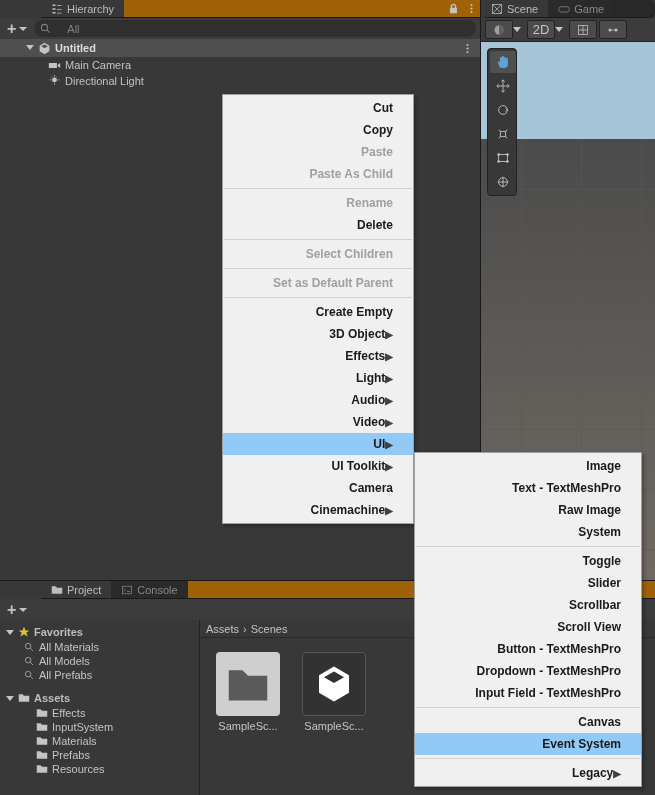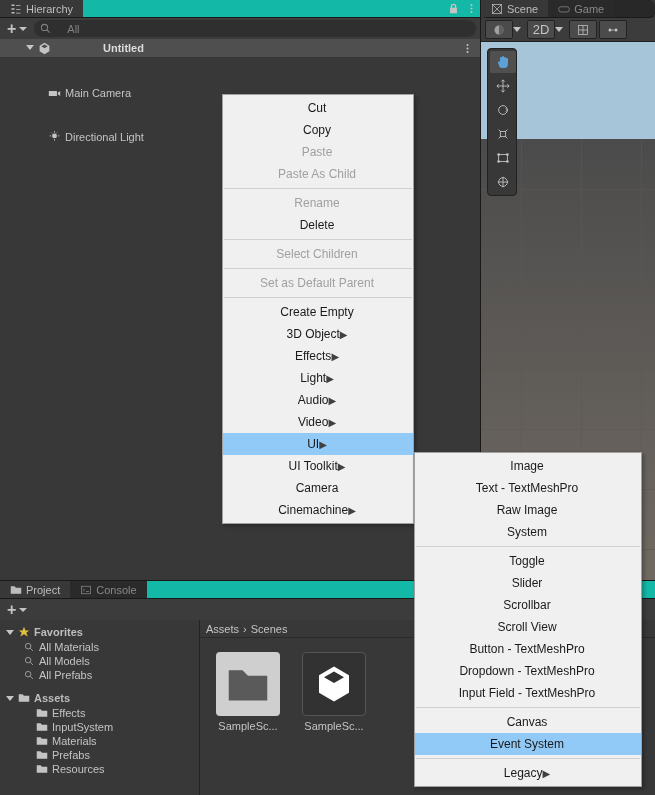--- a/index.html
+++ b/index.html
@@ -1,32 +1,32 @@
 <!DOCTYPE html>
 <html><head>
 <meta charset="utf-8">
 <style>
   * { box-sizing: border-box; margin: 0; padding: 0; font-family: "Segoe UI", Arial, sans-serif; }
   body { width: 655px; height: 795px; background: #3c3c3c; color: #c4c4c4; font-size: 12px; overflow: hidden; position: relative; }
   
-  .tab-row { display: flex; align-items: center; height: 18px; background: #14b8a6; border-bottom: 1px solid #191919; }
+  .tab-row { display: flex; align-items: center; height: 18px; background: #a16207; border-bottom: 1px solid #191919; margin-left: 41px; }
   .tab { display: flex; align-items: center; gap: 4px; padding: 0 10px; height: 100%; background: #383838; color: #bdbdbd; font-size: 11px; }
   .tab.inactive { background: #2a2a2a; color: #888; }
   .tab svg { width: 12px; height: 12px; }
   .spacer { flex: 1; }
   .icon-btn { width: 18px; height: 18px; display: flex; align-items: center; justify-content: center; color: #c4c4c4; }
   
   .hierarchy { position: absolute; top: 0; left: 0; width: 480px; height: 580px; background: #383838; display: flex; flex-direction: column; }
   .toolbar-row { display: flex; align-items: center; height: 21px; background: #3c3c3c; gap: 4px; padding: 0 4px; }
   .add-btn { display: flex; align-items: center; color: #c4c4c4; font-size: 16px; font-weight: bold; gap: 1px; padding: 0 3px; }
   .search-box { flex: 1; display: flex; align-items: center; background: #2f2f2f; border-radius: 10px; height: 17px; padding: 0 6px; gap: 16px; color: #808080; font-size: 11px; }
   
   .scene-row { display: flex; align-items: center; height: 18px; padding-left: 26px; background: #4f4f4f; gap: 4px; }
-  .scene-row .label { color: #dcdcdc; font-weight: bold; font-size: 11px; margin-left: 48px; }
-  .tree-row { display: flex; align-items: center; height: 16px; padding-left: 48px; gap: 4px; font-size: 11px; margin-top: 28px; }
+  .scene-row .label { color: #dcdcdc; font-weight: bold; font-size: 11px; }
+  .tree-row { display: flex; align-items: center; height: 16px; padding-left: 48px; gap: 4px; font-size: 11px; }
   
   .scene-panel { position: absolute; top: 0; left: 480px; right: 0; height: 580px; background: #383838; display: flex; flex-direction: column; border-left: 1px solid #191919; }
   .scene-tabs { display: flex; height: 18px; background: #282828; border-bottom: 1px solid #191919; border-radius: 6px; }
   .scene-toolbar { display: flex; align-items: center; height: 24px; background: #3c3c3c; gap: 2px; padding: 0 4px; border-bottom: 1px solid #222; }
   .tool-btn { width: 28px; height: 19px; background: #4b4b4b; border: 1px solid #222; border-radius: 2px; display: flex; align-items: center; justify-content: center; }
   .scene-view { flex: 1; background: linear-gradient(to bottom, #a6c5d8 0%, #a6c5d8 18%, #4b4b4b 18%, #716a63 100%); position: relative; }
   .grid-lines { position:absolute; inset:0; top:18%; background-image:
     linear-gradient(#5e5852 1px, transparent 1px),
     linear-gradient(90deg,#5e5852 1px, transparent 1px);
     background-size: 60px 60px; background-position: -20px -10px; opacity:0.5; }
@@ -41,21 +41,21 @@
   .tree-item { display: flex; align-items: center; gap: 4px; padding: 1px 6px 1px 24px; font-size: 11px; color: #c4c4c4; }
   .tree-item.nested { padding-left: 36px; }
   .project-content { flex: 1; background: #383838; display: flex; flex-direction: column; }
   .breadcrumb { height: 18px; display: flex; align-items: center; padding: 0 6px; gap: 4px; font-size: 11px; color: #c4c4c4; border-bottom: 1px solid #2a2a2a; }
   .asset-grid { flex: 1; display: flex; gap: 18px; padding: 14px; }
   .asset-item { width: 68px; display: flex; flex-direction: column; align-items: center; gap: 4px; }
   .asset-thumb { width: 64px; height: 64px; background: #cfcfcf; border-radius: 4px; display: flex; align-items: center; justify-content: center; }
   .asset-label { font-size: 11px; color: #c4c4c4; width: 100%; text-align: center; white-space: nowrap; overflow: hidden; text-overflow: ellipsis; }
   
   .ctx-menu { position: absolute; background: #f0f0f0; border: 1px solid #a0a0a0; box-shadow: 2px 2px 4px rgba(0,0,0,0.3); font-size: 12px; color: #1a1a1a; padding: 2px 0; }
-  .ctx-item { padding: 4px 20px 4px 18px; display: flex; align-items: center; justify-content: center; height: 22px; }
+  .ctx-item { padding: 4px 20px 4px 18px; display: flex; align-items: center; justify-content: flex-end; height: 22px; font-weight: bold; }
   .ctx-item.disabled { color: #a0a0a0; }
   .ctx-item.hl { background: #91c9f7; }
   .ctx-sep { height: 1px; background: #d0d0d0; margin: 3px 1px; }
   .ctx-arrow { font-size: 10px; color: #404040; }
   .ctx-menu.main { top: 94px; left: 222px; width: 192px; }
   .ctx-menu.sub { top: 452px; left: 414px; width: 228px; }
   
   svg { display: block; }
   .tri { display:inline-block; width:0; height:0; border-left:4px solid transparent; border-right:4px solid transparent; border-top:5px solid #c4c4c4; }
 </style>

